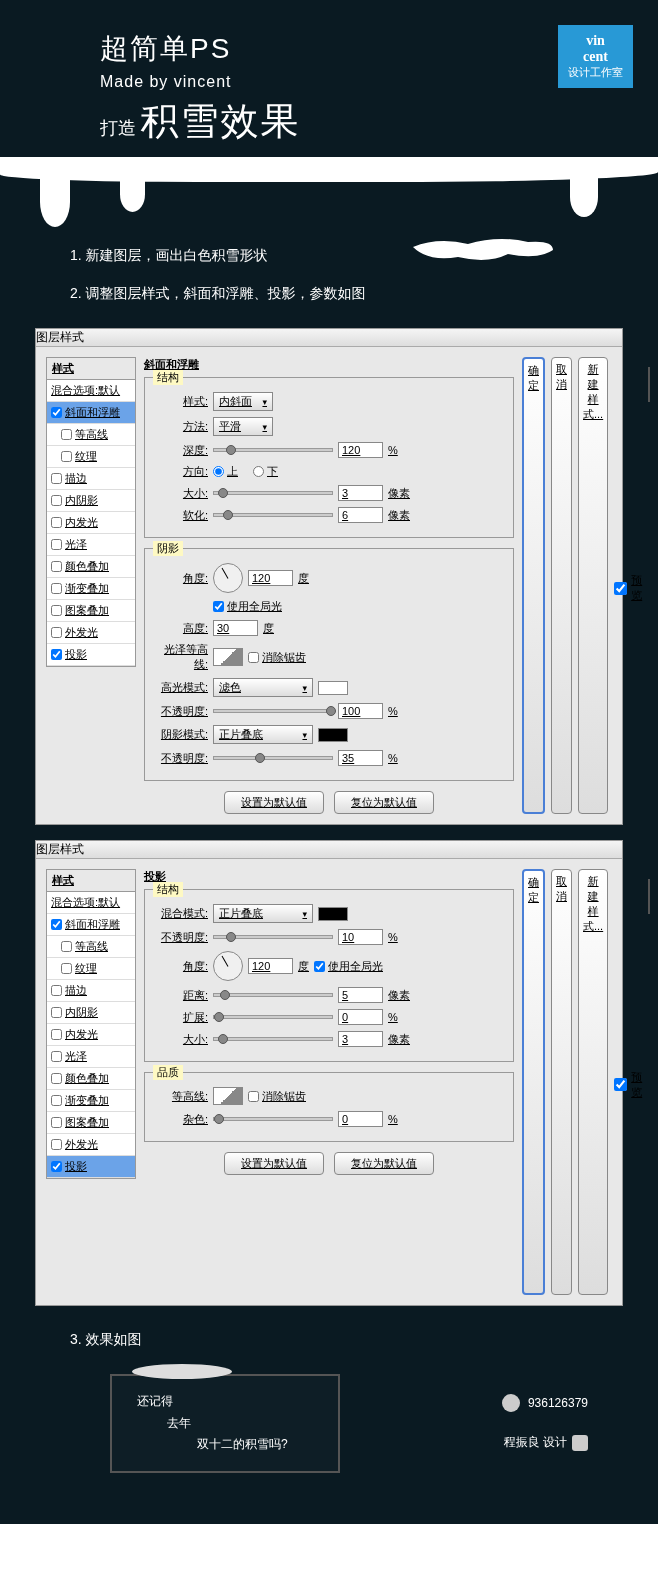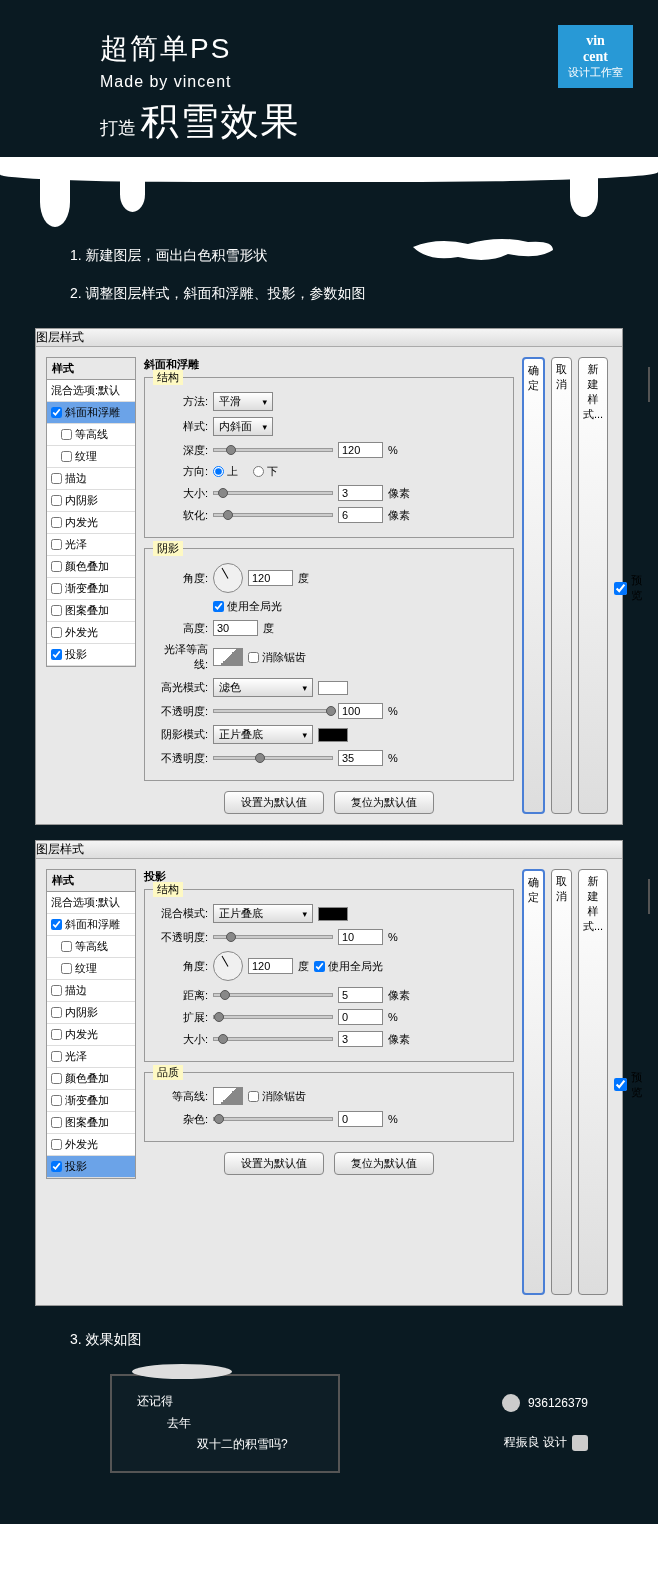--- a/index.html
+++ b/index.html
@@ -11,21 +11,21 @@
 .title3 { font-size: 38px; display: inline; letter-spacing: 2px; }
 .logo { position: absolute; right: 25px; top: 25px; background: #2899d6; padding: 8px 10px; font-size: 11px; text-align: center; }
 .logo .l1 { font-weight: bold; font-size: 14px; font-family: Liberation Serif, serif; }
 .snow-top { height: 60px; background: #0a1a22; position: relative; margin-bottom: 20px; }
 .snow-top::before { content: ''; position: absolute; top: 0; left: 0; right: 0; height: 25px; background: #fff; border-radius: 0 0 40% 30%; }
 .snow-drip { position: absolute; background: #fff; border-radius: 0 0 50% 50%; }
 .step { padding: 10px 70px; font-size: 14px; position: relative; }
 .step-snow { position: absolute; right: 100px; top: -5px; width: 150px; height: 35px; }
 .dialog { background: #e8e8e8; margin: 15px 35px; border: 1px solid #999; font-size: 11px; color: #000; }
 .dialog-title { text-align: left; background: linear-gradient(#f5f5f5, #ddd); border-bottom: 1px solid #aaa; font-size: 12px; }
-.dialog-body { display: flex; padding: 10px; gap: 8px; }
+.dialog-body { display: flex; padding: 10px; gap: 8px; text-decoration: underline; }
 .sidebar { width: 90px; }
 .side-header { background: #e8e8e8; border: 1px solid #999; padding: 3px 5px; font-weight: bold; }
 .side-list { border: 1px solid #999; border-top: none; background: #fff; }
 .side-item { padding: 3px 4px; border-bottom: 1px solid #ddd; display: flex; align-items: center; gap: 3px; }
 .side-item.selected { background: #6ba3e8; }
 .side-item.indent { padding-left: 14px; }
 .side-item input[type=checkbox] { width: 11px; height: 11px; }
 .main-panel { flex: 1; }
 .fieldset { border: 1px solid #999; padding: 8px; margin-bottom: 10px; position: relative; }
 .fieldset-title { position: absolute; top: -8px; left: 8px; background: #fef9c3; padding: 0 4px; font-size: 11px; }
@@ -151,29 +151,29 @@
             <span>投影</span>
           </div>
       </div>
     </div>
 
     <div class="main-panel">
       <div style="font-weight:bold;margin-bottom:5px">斜面和浮雕</div>
       <div class="fieldset">
         <div class="fieldset-title">结构</div>
         <div class="row">
+            <span class="row-label">样式:</span>
+            <div class="select">
+              <span>内斜面</span>
+            </div>
+          </div>
+        <div class="row">
             <span class="row-label">方法:</span>
             <div class="select">
               <span>平滑</span>
-            </div>
-          </div>
-        <div class="row">
-            <span class="row-label">样式:</span>
-            <div class="select">
-              <span>内斜面</span>
             </div>
           </div>
         <div class="row">
             <span class="row-label">深度:</span>
             <div class="slider">
               <div class="slider-thumb" style="left:10%"></div>
             </div>
             <input class="num-input" value="120" style="">
             <span class="unit">%</span>
           </div>

